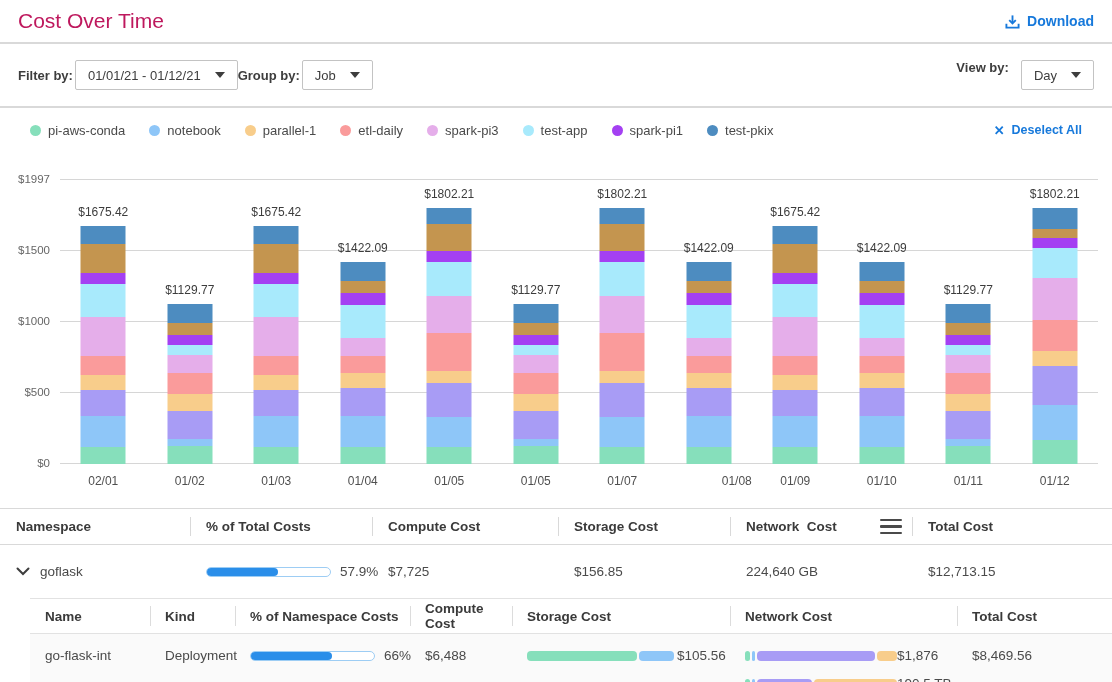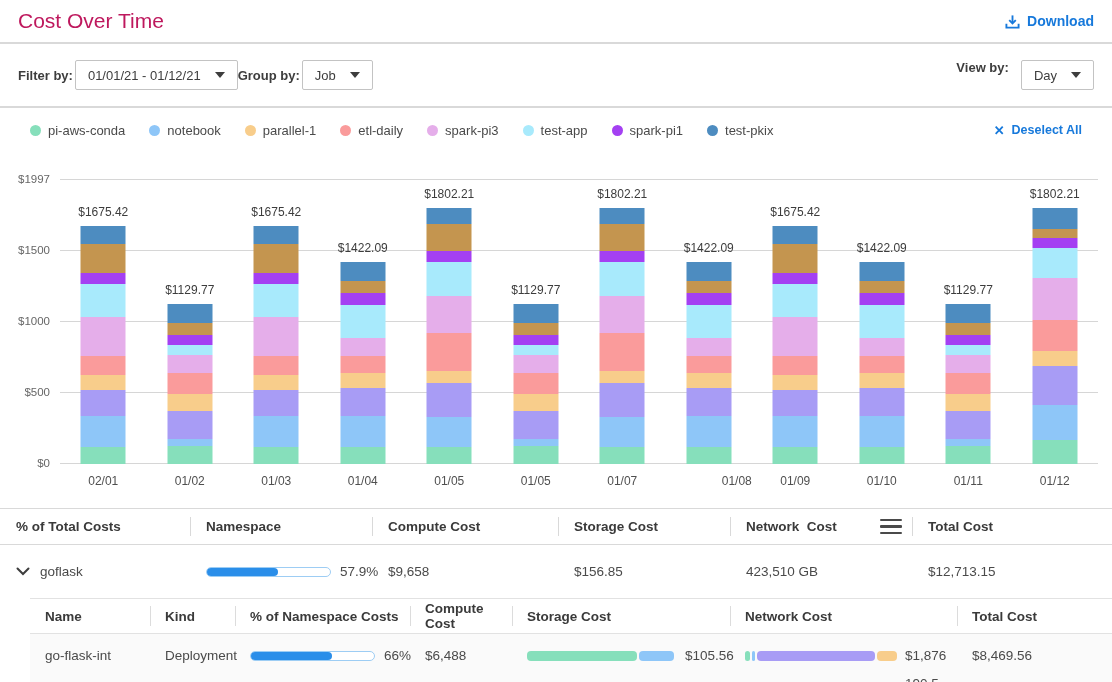--- a/index.html
+++ b/index.html
@@ -83,21 +83,21 @@
     display: flex; align-items: center; }
   .n-head > div + div::before { content: ""; position: absolute; left: 0; top: 7px;
     bottom: 7px; width: 1px; background: #dcdcdc; }
   .n-row { display: grid; grid-template-columns: 120px 85px 175px 102px 218px 227px 1fr;
     align-items: start; font-size: 13.5px; color: #4a4a4a; background: #fafafa;
     padding: 14px 0 16px 0; min-height: 60px; }
   .n-row > div { padding-left: 15px; }
   .minibar { display: inline-flex; gap: 2px; height: 10px; vertical-align: middle;
     flex: none; }
   .minibar span { display: block; height: 10px; border-radius: 4px; }
-  .bar-line { display: flex; align-items: center; gap: 10px; }
+  .bar-line { display: flex; align-items: center; gap: 2px; text-align: center; }
   .bar-line + .bar-line { margin-top: 13px; }
   .sb { width: 148px; } .nb { width: 150px; }
 
   svg { display: block; }
 </style>
 </head>
 <body>
 
 <div class="hdr">
   <div class="title">Cost Over Time</div>
@@ -358,22 +358,22 @@
       <div class="xlabel" style="left: 62.5%; margin-left: 28px;">01/08</div>
       <div class="xlabel" style="left: 70.8333%;">01/09</div>
       <div class="xlabel" style="left: 79.1667%;">01/10</div>
       <div class="xlabel" style="left: 87.5%;">01/11</div>
       <div class="xlabel" style="left: 95.8333%;">01/12</div>
     </div>
 </div>
 
 <div class="tbl">
   <div class="t-head">
+    <div>Namespace</div>
     <div>% of Total Costs</div>
-    <div>Namespace</div>
     <div>Compute Cost</div>
     <div>Storage Cost</div>
     <div>
       <span>Network &nbsp;Cost</span>
       <span class="burger">
           <i></i>
           <i></i>
           <i></i>
         </span>
     </div>
@@ -388,24 +388,24 @@
         </svg>
       </span>
       <span>goflask</span>
     </div>
     <div class="pct-cell">
       <span class="pill">
         <span class="pill-fill" style="width: 57.9%;"></span>
       </span>
       <span>57.9%</span>
     </div>
-    <div>$9,658</div>
+    <div>$7,725</div>
     <div>$156.85</div>
     <div class="two-line">
-      <div>423,510 GB</div>
+      <div>224,640 GB</div>
     </div>
     <div>$12,713.15</div>
   </div>
 
   <div class="nest">
     <div class="n-head">
       <div>Name</div>
       <div>Kind</div>
       <div>% of Namespace Costs</div>
       <div>Compute Cost</div>

